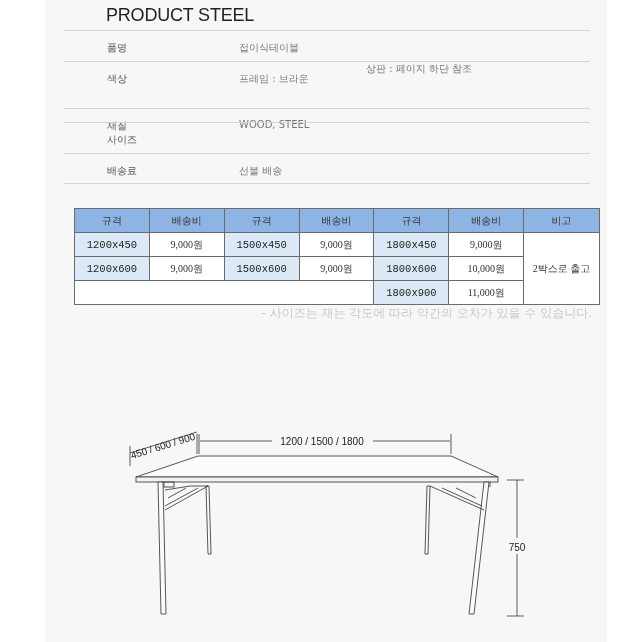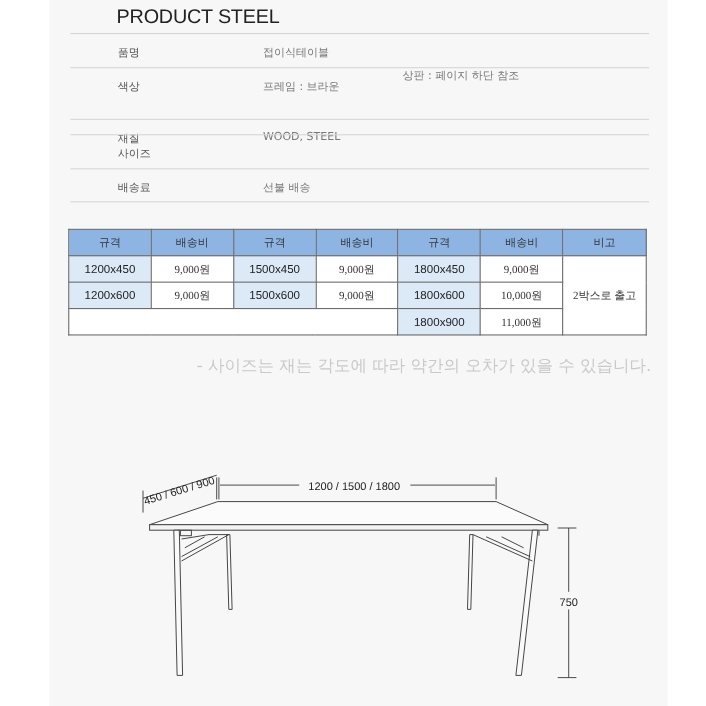--- a/index.html
+++ b/index.html
@@ -7,28 +7,28 @@
          font-family:"DejaVu Sans","Liberation Sans",sans-serif; }
   .panel { position:absolute; left:45px; top:0; width:562px; height:642px; background:#f7f7f7; }
   .title { position:absolute; left:106px; top:5px; font-family:"Liberation Sans",sans-serif;
            font-size:18px; color:#222; letter-spacing:-0.2px; }
   .info-row { position:absolute; left:64px; width:526px; height:31px; border-top:1px solid #d6d6d6;
               font-size:10px; color:#666; }
   .info-row .label { position:absolute; left:43px; top:10px; color:#555; }
   .info-row .value { position:absolute; left:175px; top:10px; color:#777; }
   .info-row .value2 { position:absolute; left:302px; top:0; color:#777; }
   .info-bottom { position:absolute; left:64px; top:183px; width:526px; border-top:1px solid #d6d6d6; }
-  table.spec { position:absolute; left:62px; top:208px; width:526px; border-collapse:collapse;
+  table.spec { position:absolute; left:74px; top:208px; width:526px; border-collapse:collapse;
                font-size:10px; color:#222; background:#fff; }
   table.spec th, table.spec td { border:1px solid #6b6b6b; height:23px; text-align:center; padding:0; }
   table.spec th { background:#8db4e2; font-weight:normal; color:#333; }
-  table.spec td.size { background:#dce9f6; font-family:Liberation Sans, sans-serif; font-size:10.5px; }
+  table.spec td.size { background:#dce9f6; font-family:Liberation Mono, monospace; font-size:10.5px; }
   table.spec td.price { background:#fff; color:#333;font-family:Liberation Serif, serif; }
   table.spec td.blank { background:#fff; }
-  .note { position:absolute; right:50px; top:323px; font-size:15px; color:#c9c9c9; }
+  .note { position:absolute; right:50px; top:305px; font-size:12px; color:#c9c9c9; }
   svg.diagram { position:absolute; left:120px; top:420px; }
   .dim-text { font-family:"Liberation Sans",sans-serif; font-size:10px; fill:#222; }
 </style>
 </head>
 <body>
 
 <div class="panel"></div>
 
 <div class="title">PRODUCT STEEL</div>
 

